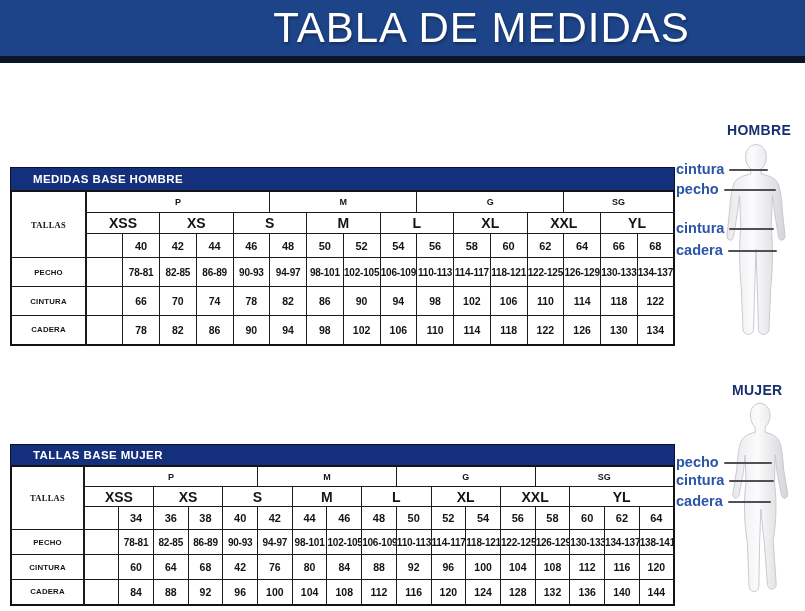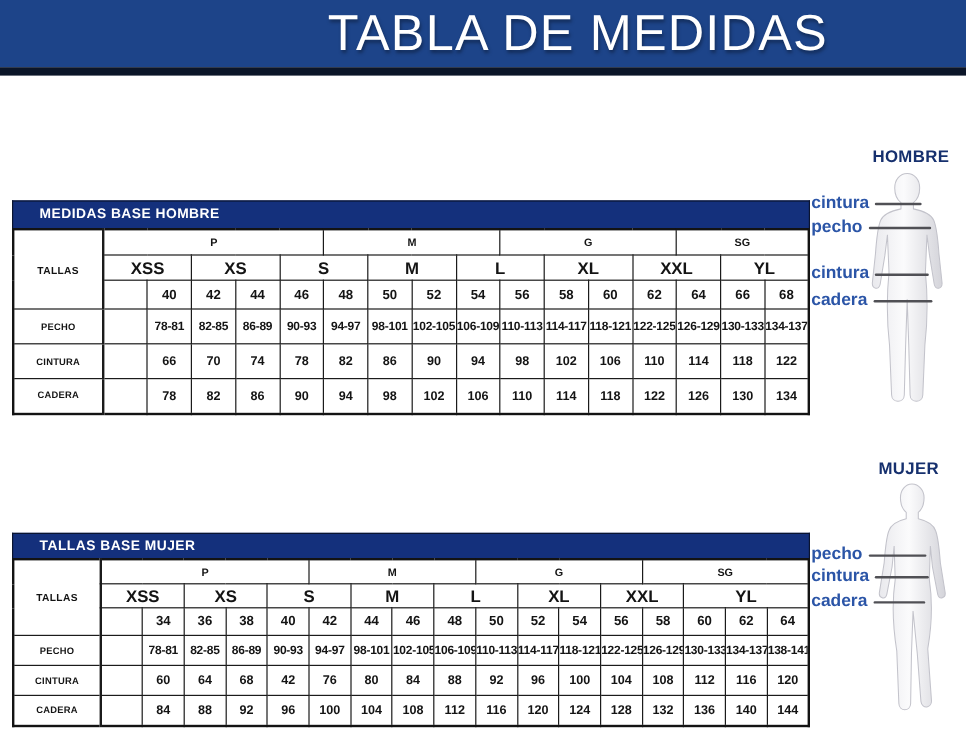--- a/index.html
+++ b/index.html
@@ -19,21 +19,21 @@
   .size-table.mujer{top:444px;}
   .table-title{background:var(--navy,#14307c);color:#ffffff;font-weight:bold;font-size:11.5px;
                letter-spacing:.4px;height:23px;line-height:23px;padding-left:22px;box-sizing:border-box;
                border:1px solid #0a1430;border-bottom:none;}
   .mujer .table-title{height:21px;line-height:21px;}
   table{border-collapse:collapse;table-layout:fixed;width:100%;border:2.5px solid #131313;background:#fff;}
   td{border:1.6px solid #1b1b1b;text-align:center;vertical-align:middle;font-weight:bold;color:#141414;
      padding:0;overflow:hidden;white-space:nowrap;}
   col.label-col{width:75px;}
   .mujer col.label-col{width:73px;}
-  .corner{font-size:8.5px;letter-spacing:.3px;border-right-width:2.5px;}
+  .corner{font-size:8.5px;letter-spacing:.3px;border-right-width:2.5px;font-family:Liberation Serif, serif;}
   .grp{font-size:9px;height:20px;}
   .size{font-size:14px;height:20px;}
   .num{font-size:11px;height:23px;}
   .mujer .grp,.mujer .size{height:19px;}
   .mujer .num{height:22px;}
   .rowlabel{font-size:7.8px;letter-spacing:.2px;border-right-width:2.5px;}
   .val{font-size:10.5px;}
   .val.range{font-size:10px;letter-spacing:-.2px;}
   .hombre tr.data-row{height:29px;}
   .mujer tr.data-row{height:25px;}

